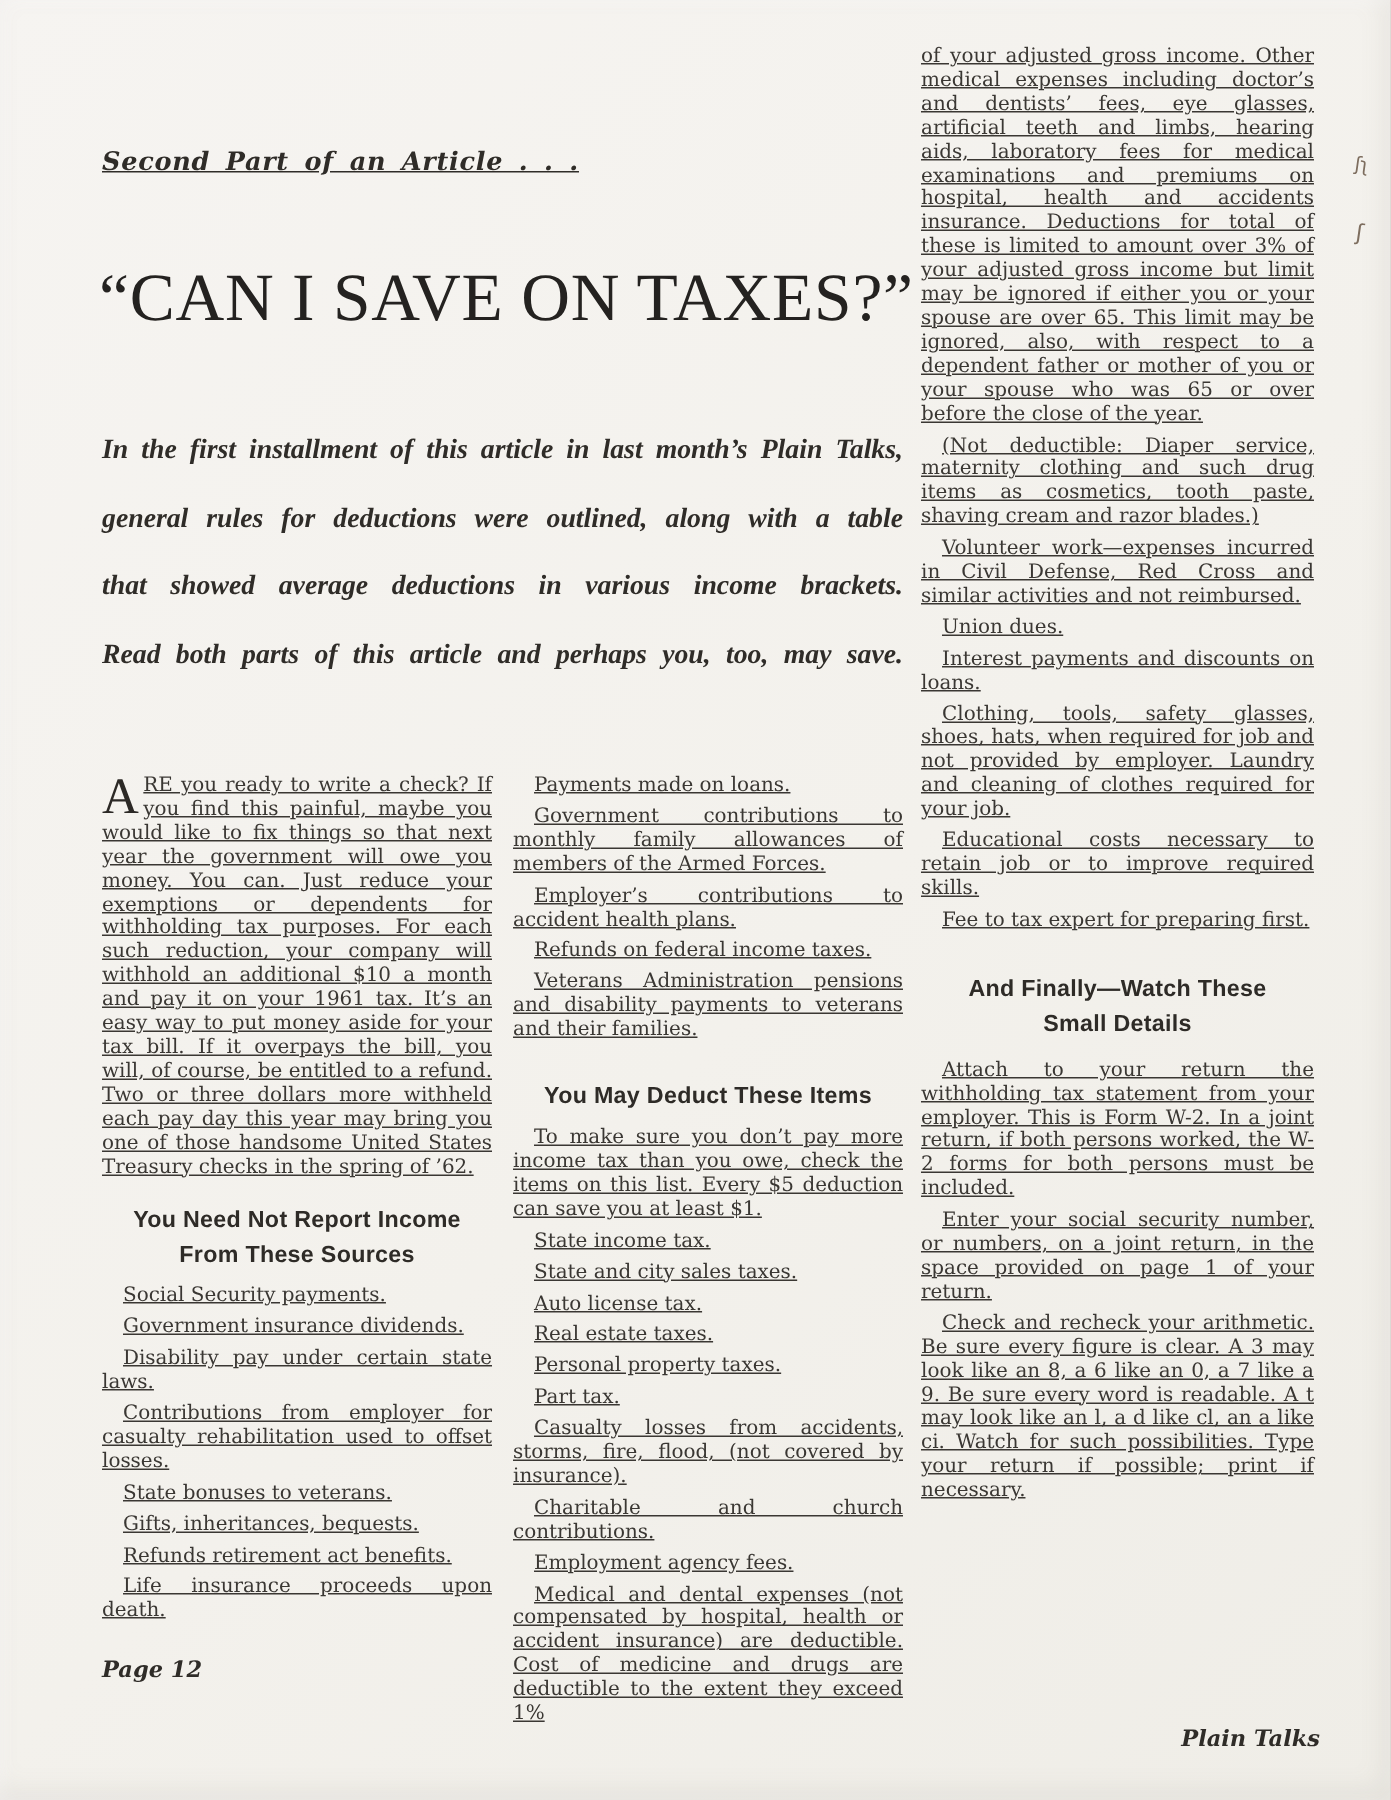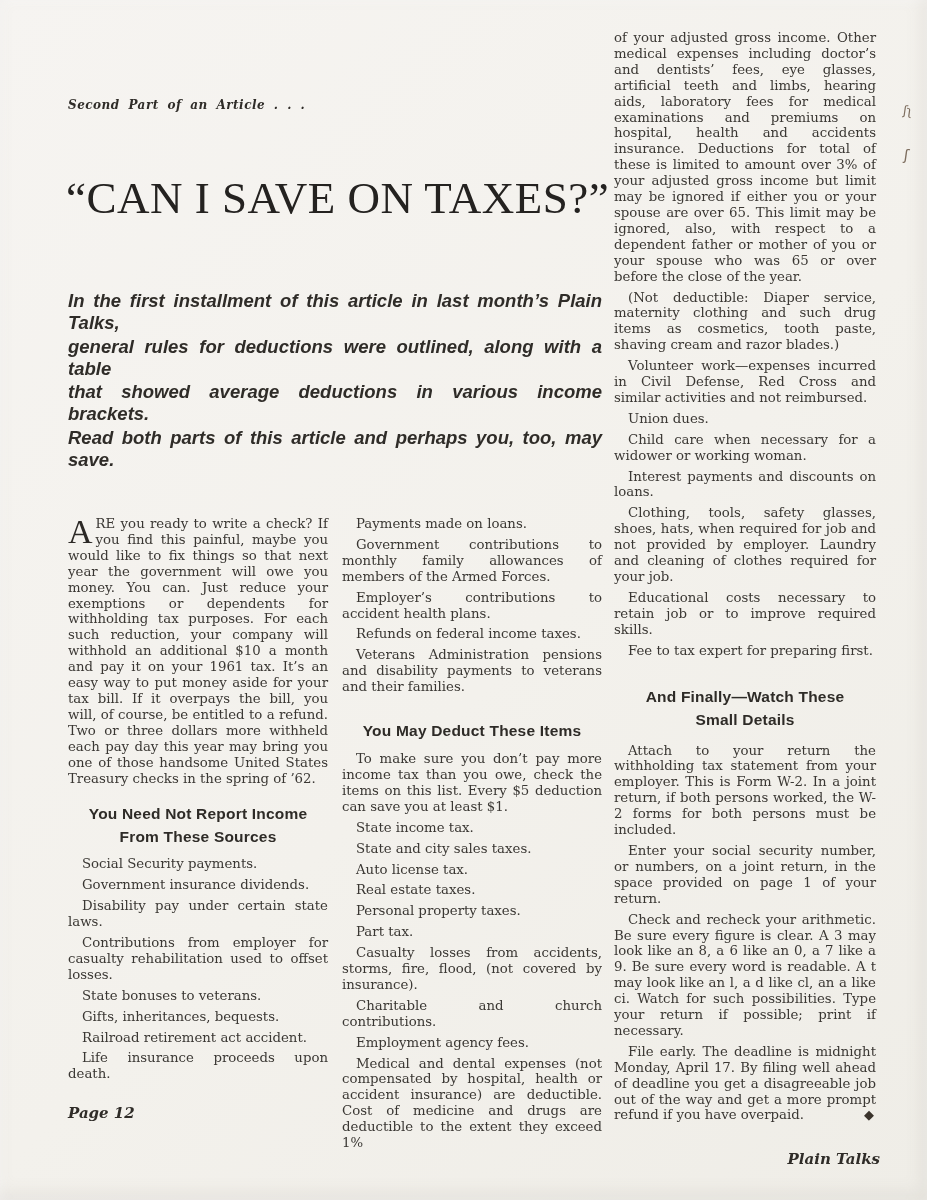--- a/index.html
+++ b/index.html
@@ -18,52 +18,53 @@
     content: "";
     position: absolute; inset: 0;
     box-shadow: inset -4px -6px 18px rgba(120,110,95,0.10), inset 2px 2px 10px rgba(255,255,255,0.5);
     pointer-events: none;
   }
 
   .kicker {
     position: absolute; left: 68px; top: 98px;
     font-family: "DejaVu Serif", serif;
     font-style: italic; font-weight: bold;
-    font-size: 12px; letter-spacing: 0.5px;
+    font-size: 17px; letter-spacing: 0.5px;
     word-spacing: 4px;
     color: #2f2c28;
+    text-decoration: underline;
   }
   .headline {
     position: absolute; left: 66px; top: 172px;
     width: 540px;
     font-family: "Liberation Serif", serif;
     font-weight: 400;
     font-size: 45px;
     letter-spacing: 0.5px;
     white-space: nowrap;
     color: #242220;
   }
   .intro { position: absolute; left: 68px; top: 290px; width: 534px; }
   .intro .line {
-    font-family: Liberation Sans, sans-serif;
+    font-family: Liberation Serif, serif;
     font-style: italic; font-weight: bold;
     font-size: 18.5px;
     color: #2f2c28;
     height: 45.5px;
     text-align: justify;
     text-align-last: justify;
     word-spacing: 2px;
   }
 
   .col { position: absolute; width: 260px; font-size: 13.3px; line-height: 15.9px; text-align: justify; color: #3a3733; }
   .col-left  { left: 68px;  top: 516px; }
   .col-mid   { left: 342px; top: 516px; }
   .col-right { left: 614px; top: 30px; width: 262px; }
 
-  .col p { text-indent: 14px; margin-bottom: 5px; text-align: justify; }
+  .col p { text-indent: 14px; margin-bottom: 5px; text-align: justify; text-decoration: underline; }
   .col p.no-indent { text-indent: 0; }
   .lead { margin-bottom: 5px; }
   .lead .rest { }
   .dropcap {
     float: left;
     font-family: "Liberation Serif", serif;
     font-size: 34px; line-height: 28px;
     padding: 2px 3px 0 0;
     color: #2c2926;
   }
@@ -134,21 +135,21 @@
       <div>You Need Not Report Income</div>
       <div>From These Sources</div>
     </div>
     <div>
         <p>Social Security payments.</p>
         <p>Government insurance dividends.</p>
         <p>Disability pay under certain state laws.</p>
         <p>Contributions from employer for casualty rehabilitation used to offset losses.</p>
         <p>State bonuses to veterans.</p>
         <p>Gifts, inheritances, bequests.</p>
-        <p>Railroad retirement act accident.</p>
+        <p>Refunds retirement act benefits.</p>
         <p>Life insurance proceeds upon death.</p>
       </div>
   </div>
 
   <div class="col col-mid">
     <div>
         <p>Payments made on loans.</p>
         <p>Government contributions to monthly family allowances of members of the Armed Forces.</p>
         <p>Employer’s contributions to accident health plans.</p>
         <p>Refunds on federal income taxes.</p>
@@ -169,39 +170,34 @@
         <p>Medical and dental expenses (not compensated by hospital, health or accident insurance) are deductible. Cost of medicine and drugs are deductible to the extent they exceed 1%</p>
       </div>
   </div>
 
   <div class="col col-right">
     <p class="no-indent">of your adjusted gross income. Other medical expenses including doctor’s and dentists’ fees, eye glasses, artificial teeth and limbs, hearing aids, laboratory fees for medical examinations and premiums on hospital, health and accidents insurance. Deductions for total of these is limited to amount over 3% of your adjusted gross income but limit may be ignored if either you or your spouse are over 65. This limit may be ignored, also, with respect to a dependent father or mother of you or your spouse who was 65 or over before the close of the year.</p>
     <div>
         <p>(Not deductible: Diaper service, maternity clothing and such drug items as cosmetics, tooth paste, shaving cream and razor blades.)</p>
         <p>Volunteer work—expenses incurred in Civil Defense, Red Cross and similar activities and not reimbursed.</p>
         <p>Union dues.</p>
-        <p>Child care when necessary for a widower or working woman.</p>
         <p>Interest payments and discounts on loans.</p>
         <p>Clothing, tools, safety glasses, shoes, hats, when required for job and not provided by employer. Laundry and cleaning of clothes required for your job.</p>
         <p>Educational costs necessary to retain job or to improve required skills.</p>
         <p>Fee to tax expert for preparing first.</p>
       </div>
     <div class="sec-head">
       <div>And Finally—Watch These</div>
       <div>Small Details</div>
     </div>
     <div>
         <p>Attach to your return the withholding tax statement from your employer. This is Form W-2. In a joint return, if both persons worked, the W-2 forms for both persons must be included.</p>
         <p>Enter your social security number, or numbers, on a joint return, in the space provided on page 1 of your return.</p>
         <p>Check and recheck your arithmetic. Be sure every figure is clear. A 3 may look like an 8, a 6 like an 0, a 7 like a 9. Be sure every word is readable. A t may look like an l, a d like cl, an a like ci. Watch for such possibilities. Type your return if possible; print if necessary.</p>
       </div>
-    <p class="final-para">
-      <span>File early. The deadline is midnight Monday, April 17. By filing well ahead of deadline you get a disagreeable job out of the way and get a more prompt refund if you have overpaid.</span>
-      <span class="end-mark">◆</span>
-    </p>
   </div>
 
   <div class="footer-left">Page 12</div>
   <div class="footer-right">Plain Talks</div>
 
   <span class="margin-mark mark-1">ʃʅ</span>
   <span class="margin-mark mark-2">ʃ</span>
 
 </div>
 

